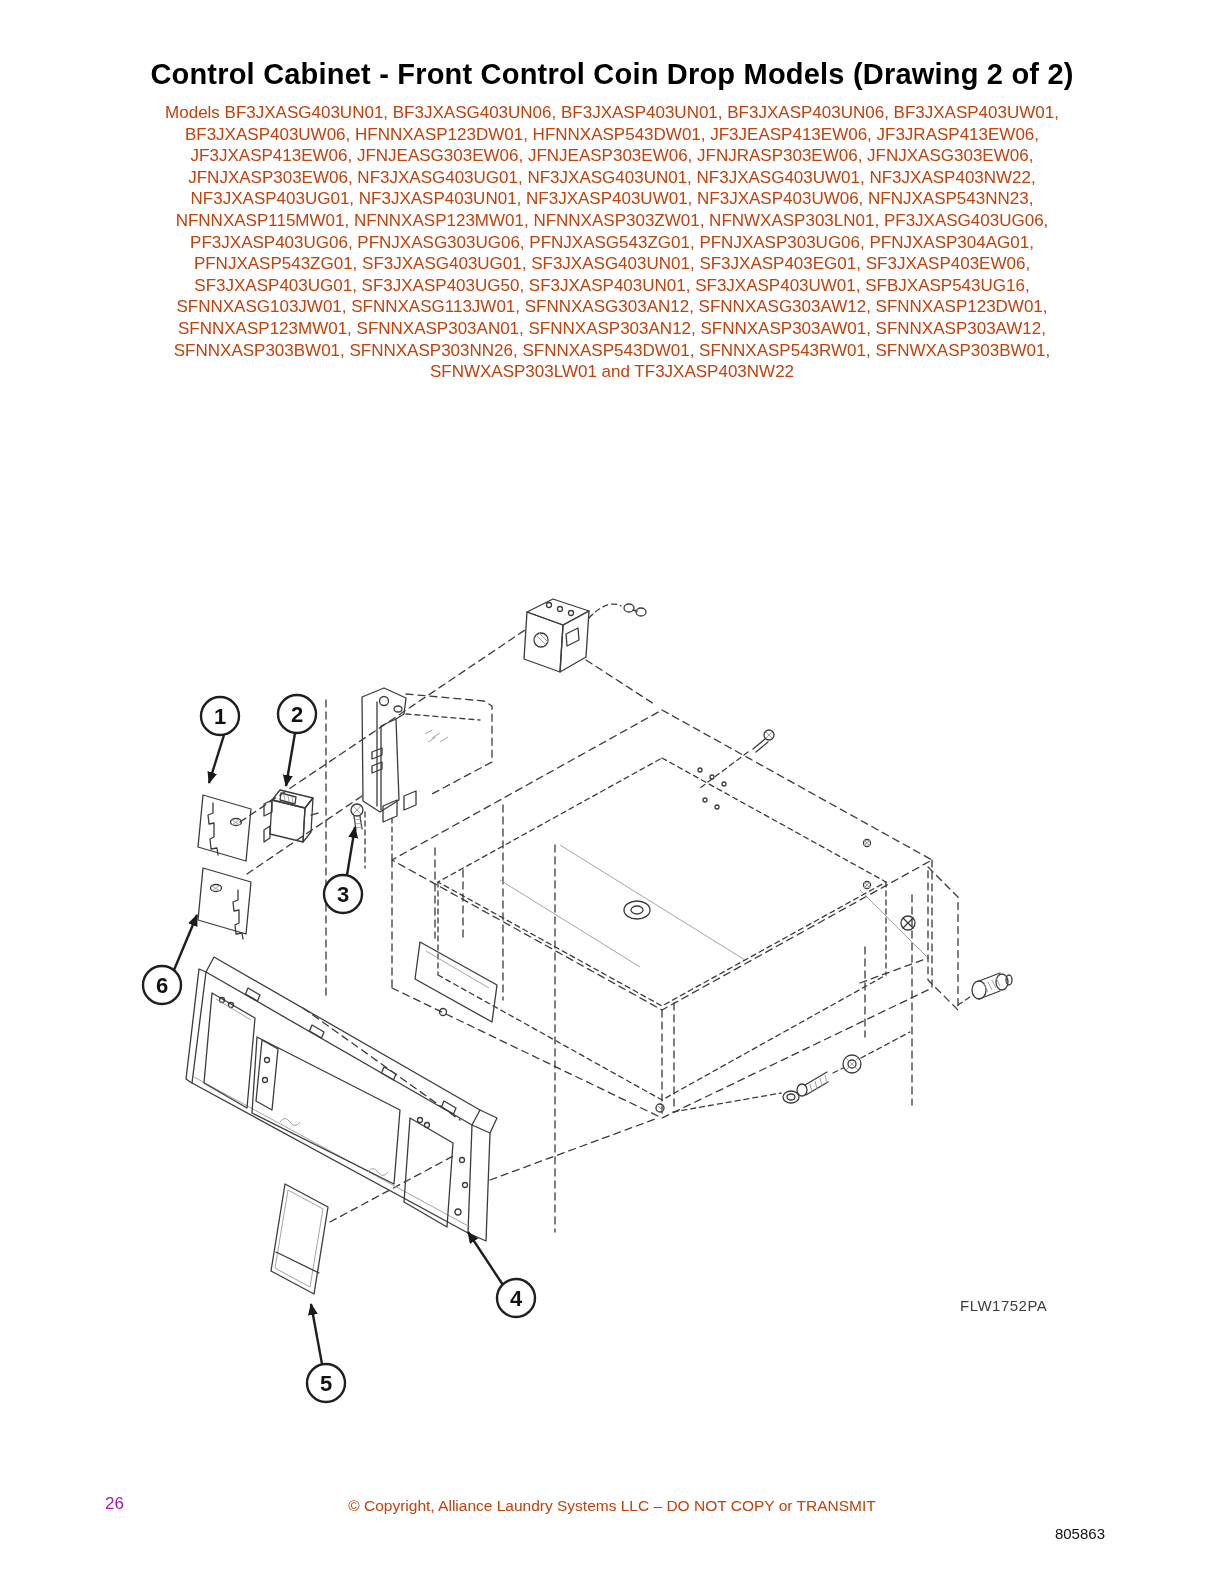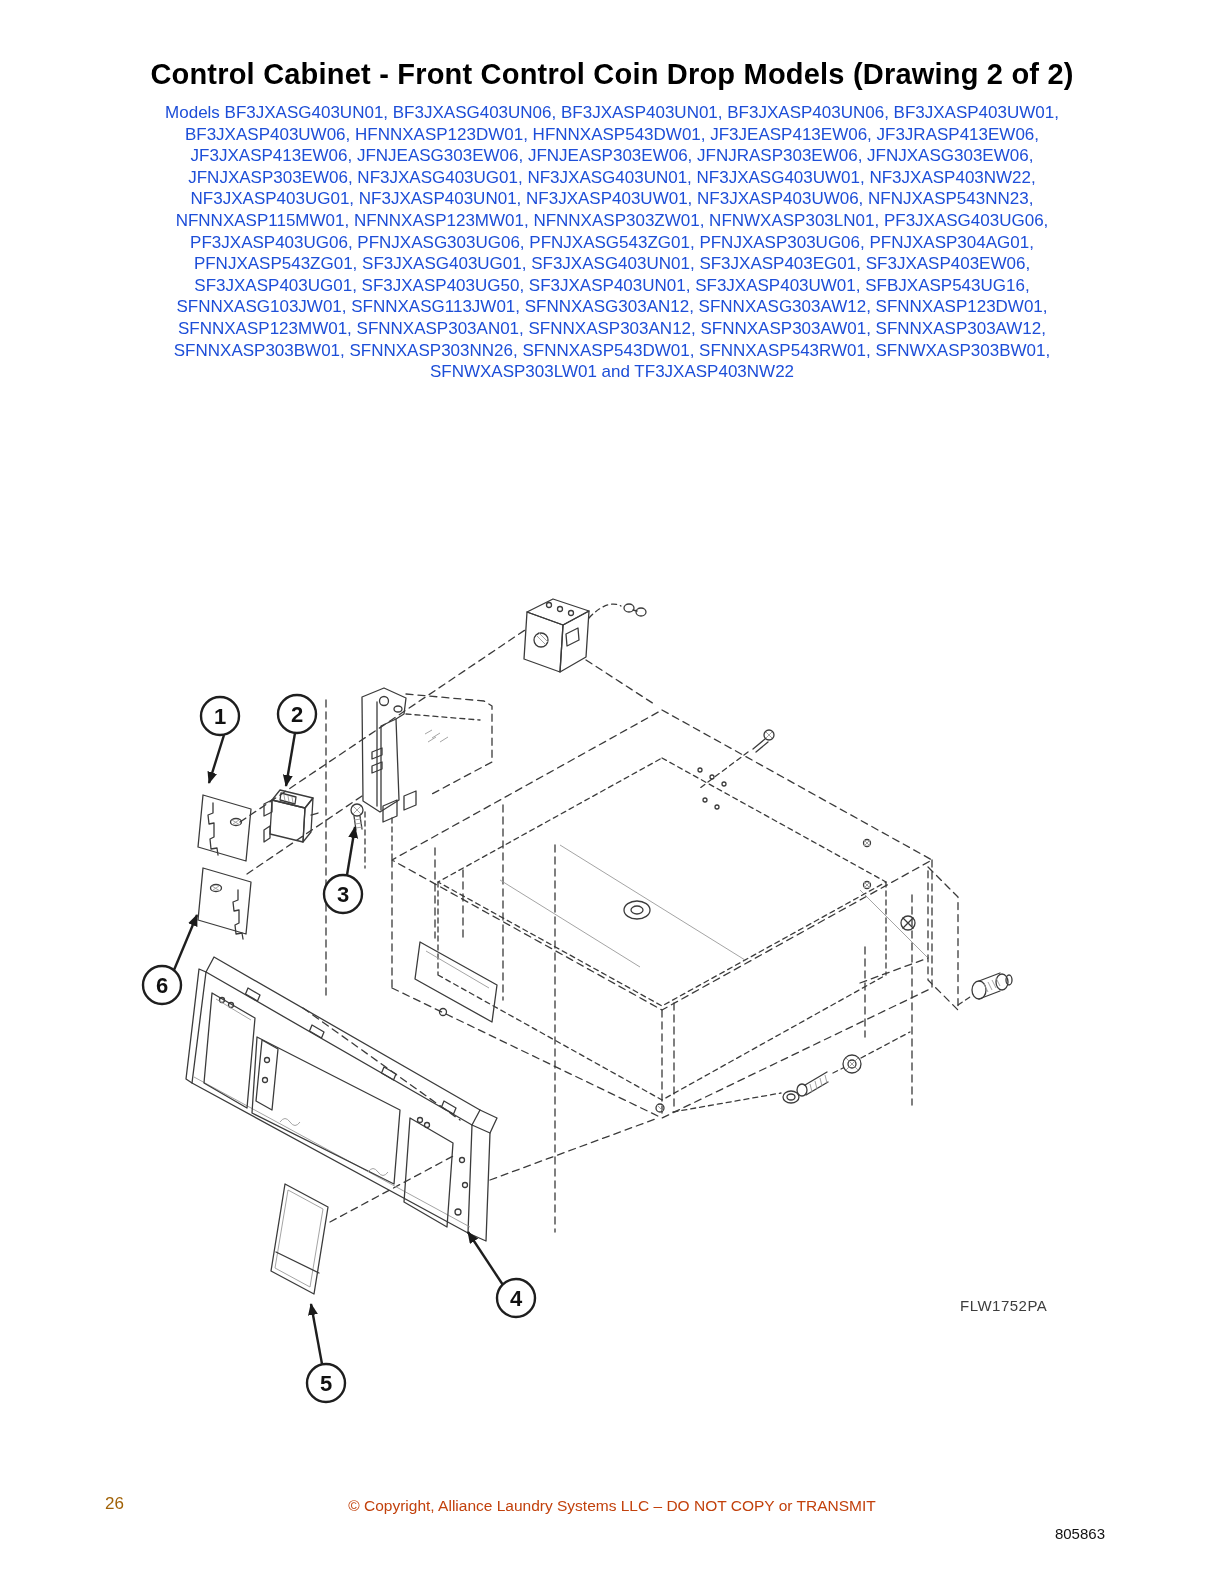--- a/index.html
+++ b/index.html
@@ -15,32 +15,32 @@
   .title{
     position:absolute;top:58px;left:0;right:0;
     text-align:center;
     font-size:29px;font-weight:bold;letter-spacing:0.2px;
     color:#000;
   }
   .models{
     position:absolute;top:102px;left:110px;right:110px;
     text-align:center;
     font-size:17px;line-height:21.6px;
-    color:#1d4ed8;
+    color:#c2410c;
     white-space:nowrap;
   }
   .models div{white-space:nowrap;}
   svg.diagram{position:absolute;top:0;left:0;}
   .fig-code{
     position:absolute;left:960px;top:1297px;
     font-size:15px;color:#3d3d3d;letter-spacing:0.5px;
   }
   .footer-pagenum{
     position:absolute;left:105px;top:1494px;
-    font-size:17px;color:#a16207;
+    font-size:17px;color:#a21caf;
   }
   .footer-copy{
     position:absolute;left:0;right:0;top:1497px;
     text-align:center;font-size:15.5px;color:#c2410c;
   }
   .footer-doc{
     position:absolute;right:119px;top:1497px;
     font-size:15px;color:#111;margin-top:28px;
   }
   

